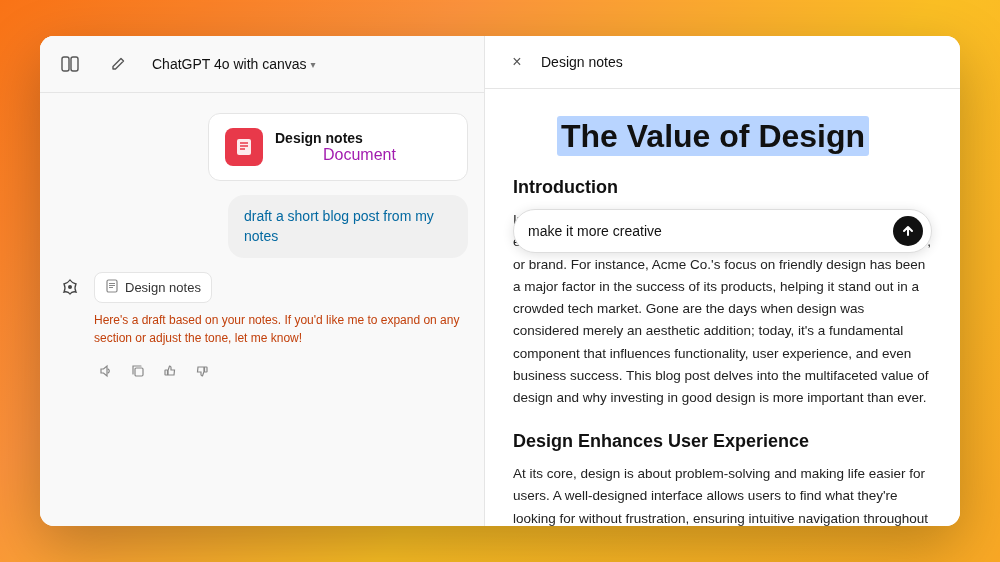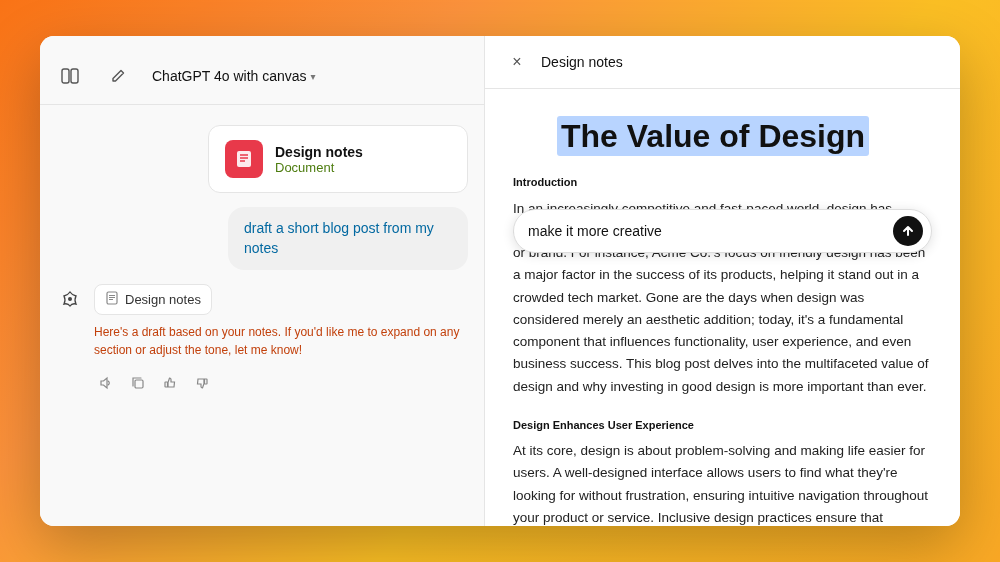--- a/index.html
+++ b/index.html
@@ -35,21 +35,20 @@
       border-right: 1px solid #e5e5e5;
     }
 
     .left-header {
       display: flex;
       align-items: center;
       gap: 20px;
       padding: 14px 16px;
       border-bottom: 1px solid #e5e5e5;
       background: #f9f9f9;
-      margin-top: 12px;
     }
 
     .icon-btn {
       width: 28px;
       height: 28px;
       display: flex;
       align-items: center;
       justify-content: center;
       cursor: pointer;
       border-radius: 6px;
@@ -105,22 +104,23 @@
       flex-shrink: 0;
     }
 
     .doc-info .doc-title {
       font-size: 14px;
       font-weight: 600;
       color: #111;
     }
 
     .doc-info .doc-type {
-      font-size: 13px;
-      color: #4d7c0f;
+      font-size: 16px;
+      color: #a21caf;
+      margin-left: 48px;
     }
 
     
     .user-message {
       align-self: flex-end;
       background: #f0f0f0;
       border-radius: 16px;
       padding: 12px 16px;
       max-width: 240px;
       font-size: 14px;
@@ -250,21 +250,21 @@
       border-radius: 3px;
     }
 
     .doc-body {
       font-size: 13.5px;
       color: #222;
       line-height: 1.65;
     }
 
     .doc-body h2 {
-      font-size: 11px;
+      font-size: 18px;
       font-weight: 700;
       color: #111;
       margin: 18px 0 6px;
     }
 
     .doc-body p {
       margin-bottom: 12px;
     }
 
     

